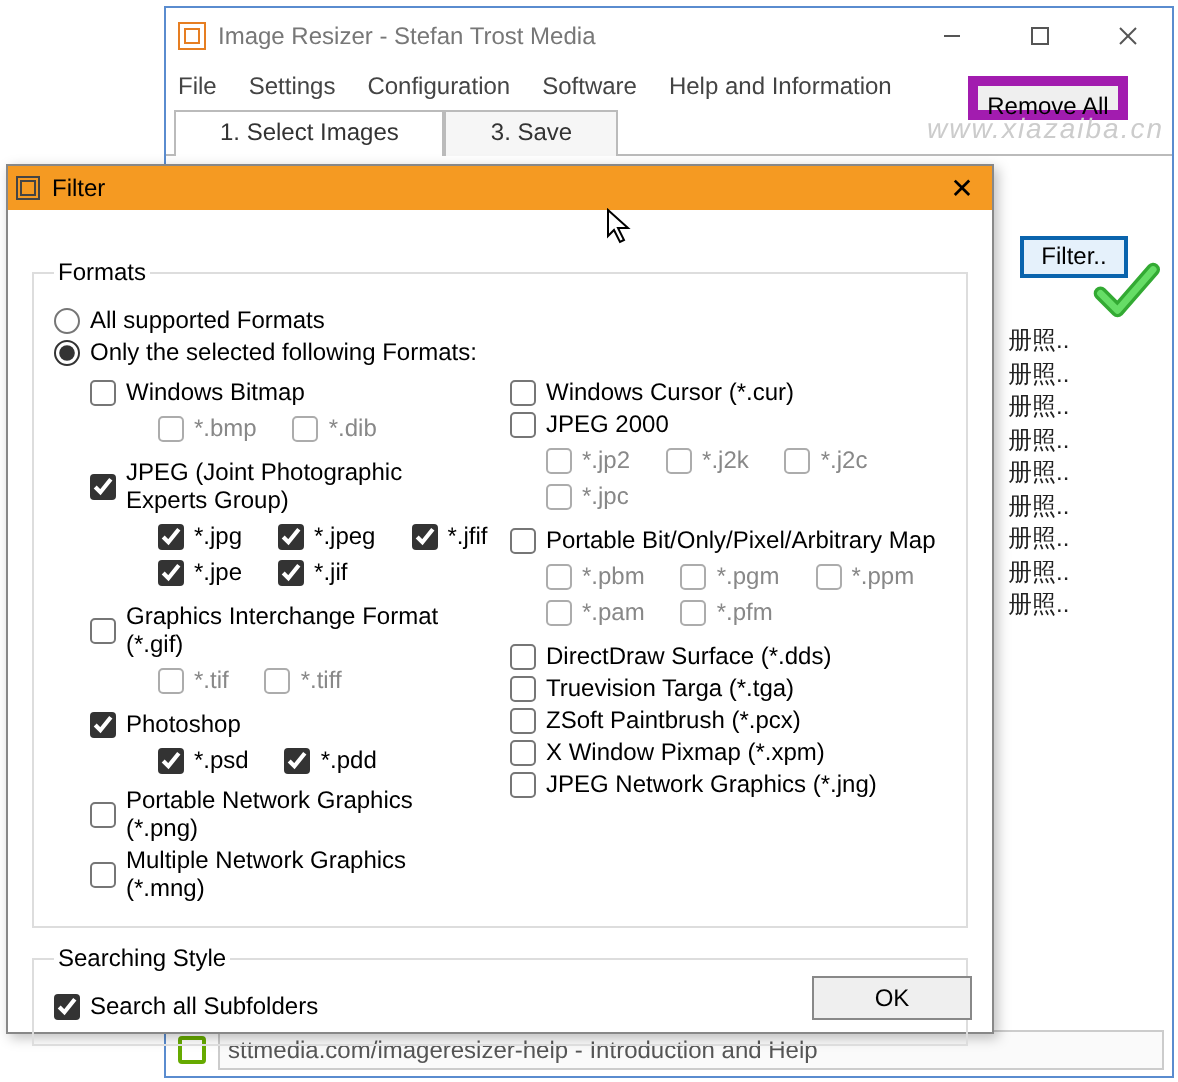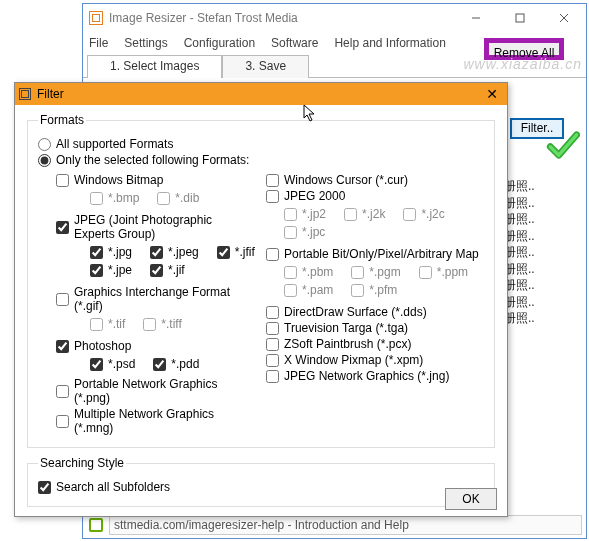--- a/index.html
+++ b/index.html
@@ -14,48 +14,48 @@
   .winbtn { width:44px; height:28px; display:flex; align-items:center; justify-content:center; color:#666; }
   .winbtn svg{width:10px;height:10px;}
   .menubar { height:22px; display:flex; align-items:center; padding-left:6px; gap:16px; color:#444;}
   .menubar span { }
   .tabs { height:24px; display:flex; border-bottom:1px solid #bbb; padding-left:4px; gap:0; }
   .tab { border:1px solid #bbb; border-bottom:none; padding:3px 22px; background:#f6f6f6; color:#333; position:relative; top:1px;}
   .tab.active { background:#fff; }
   .body { position:relative; padding:8px; }
   .filterbtn { position:absolute; right:22px; top:40px; width:54px; height:21px; border:2px solid #0a64ad; background:#e5f1fb; color:#000; text-align:center; line-height:17px;}
   .checkmark { position:absolute; right:6px; top:50px; width:34px; height:34px; }
-  .filelist { position:absolute; right:22px; top:100px; width:60px; }
+  .filelist { position:absolute; right:22px; top:84px; width:60px; }
   .filelist div { height:16.5px; color:#222; white-space:nowrap; overflow:hidden; }
   .removeall { position:absolute; right:22px; bottom:34px; width:80px; height:22px; border:5px solid #a21caf; background:#efefef; text-align:center; line-height:20px;}
   .helpband { position:absolute; left:4px; bottom:2px; right:4px; height:22px; display:flex; align-items:center; }
   .helpband .sq{ width:14px;height:14px;border:2px solid #6a0;border-radius:2px;margin-right:6px;margin-left:2px;}
   .helpband .txt{ flex:1; border:1px solid #ccc; padding:2px 4px; color:#555; background:#fafafa;}
   .watermark{position:absolute;right:4px;bottom:22px;color:#ccc;font-style:italic;font-size:14px;letter-spacing:1px;}
 
   
-  .dialog { position:absolute; left:14px; top:82px; width:494px; height:435px; border:1px solid #888; background:#fff; box-shadow:2px 2px 6px rgba(0,0,0,.25); }
+  .dialog { position:absolute; left:3px; top:82px; width:494px; height:435px; border:1px solid #888; background:#fff; box-shadow:2px 2px 6px rgba(0,0,0,.25); }
   .dlg-title { height:22px; background:#f59a22; color:#000; display:flex; align-items:center; padding-left:4px;}
   .dlg-title .icon{width:12px;height:12px;border:1px solid #444;margin-right:6px;display:inline-block;position:relative;}
   .dlg-title .icon::after{content:"";position:absolute;inset:1px;border:1px solid #444;}
   .dlg-close{ margin-left:auto; width:30px; text-align:center; font-size:14px; }
-  .dlg-body{ padding:8px 12px 4px 12px; color:#000; position:relative; height:calc(100% - 22px);}
+  .dlg-body{ padding:24px 12px 4px 12px; color:#000; position:relative; height:calc(100% - 22px);}
   fieldset{ border:1px solid #ddd; padding:8px 10px 10px 10px; margin:0 0 8px 0;}
   legend{ color:#000; padding:0 2px;}
   .radio, .check { display:flex; align-items:center; gap:5px; margin:2px 0; color:#000;}
   .radio input, .check input { margin:0; width:13px; height:13px; accent-color:#333;}
   .disabled { color:#888; }
   .disabled input { opacity:.6; }
   .cols{ display:flex; gap:10px; }
   .col{ flex:1; }
   .indent1{ margin-left:18px; }
   .indent2{ margin-left:52px; }
   .row{ display:flex; gap:18px; flex-wrap:wrap; }
   .okbar{ position:absolute; bottom:6px; right:10px; }
-  .okbtn{ width:52px; height:22px; border:1px solid #888; background:#efefef; text-align:center; line-height:20px;margin-left:42px;}
+  .okbtn{ width:80px; height:22px; border:1px solid #888; background:#efefef; text-align:center; line-height:20px;margin-left:42px;}
   .cursor{position:absolute; left:303px; top:104px; pointer-events:none;}
 </style>
 </head>
 <body>
 
 <div class="mainwin">
   <div class="titlebar">
     <span class="icon"></span>
     <span>Image Resizer - Stefan Trost Media</span>
     <div class="winbtns">

